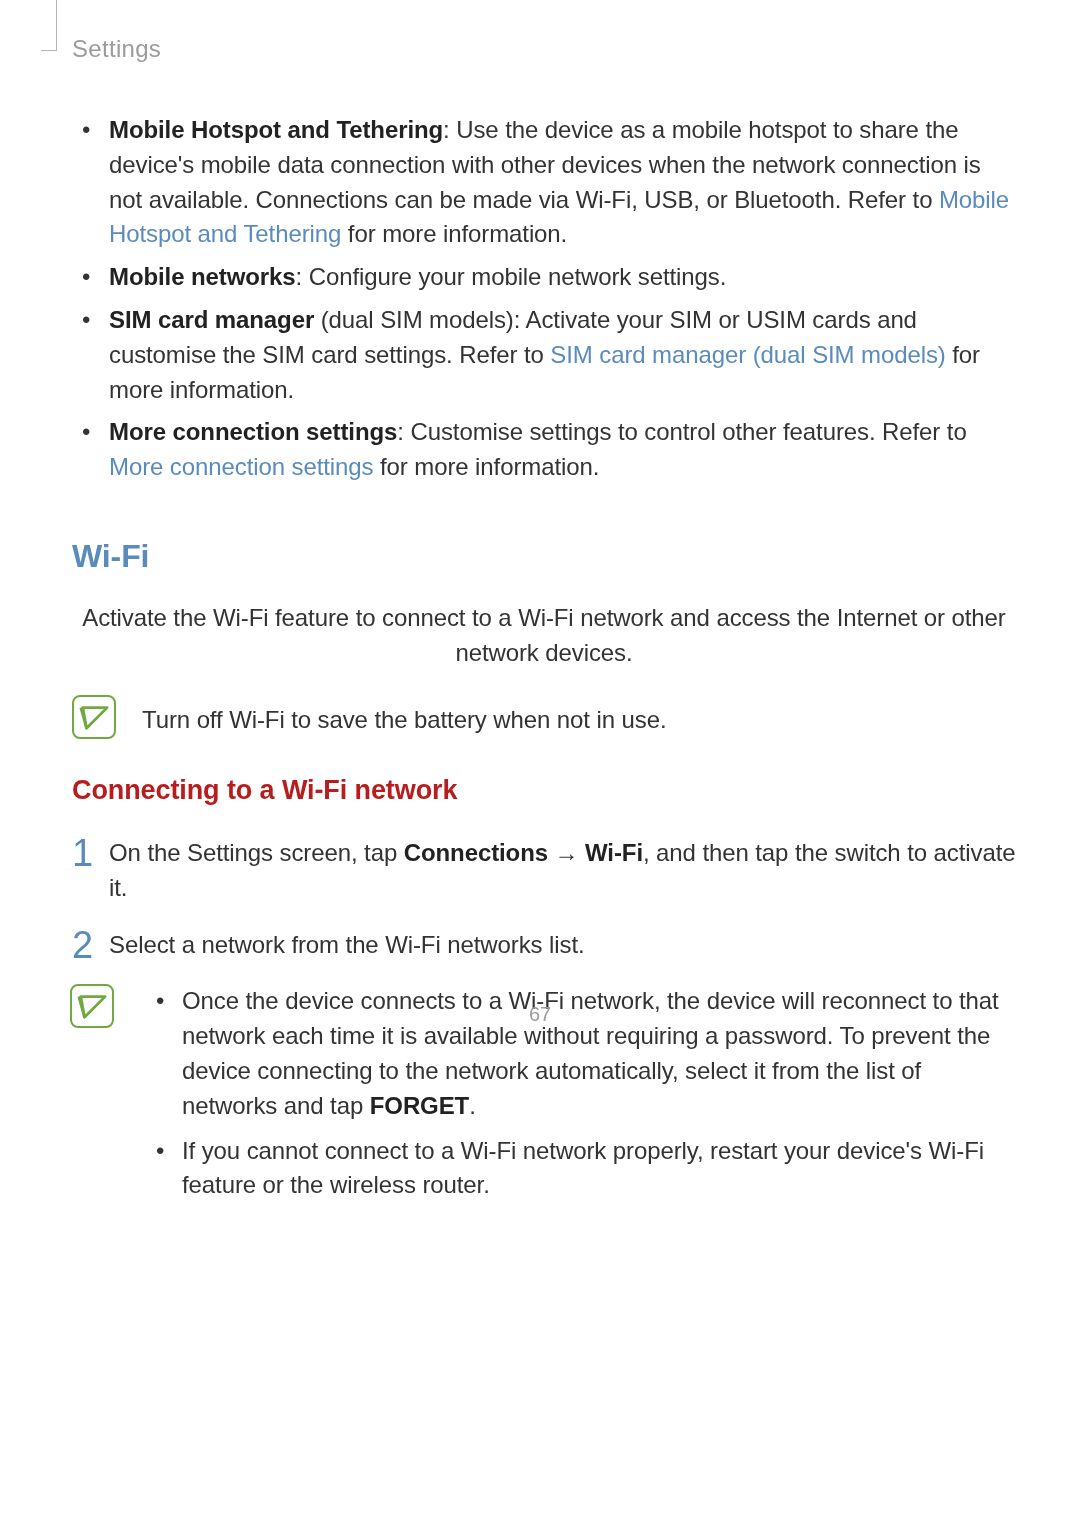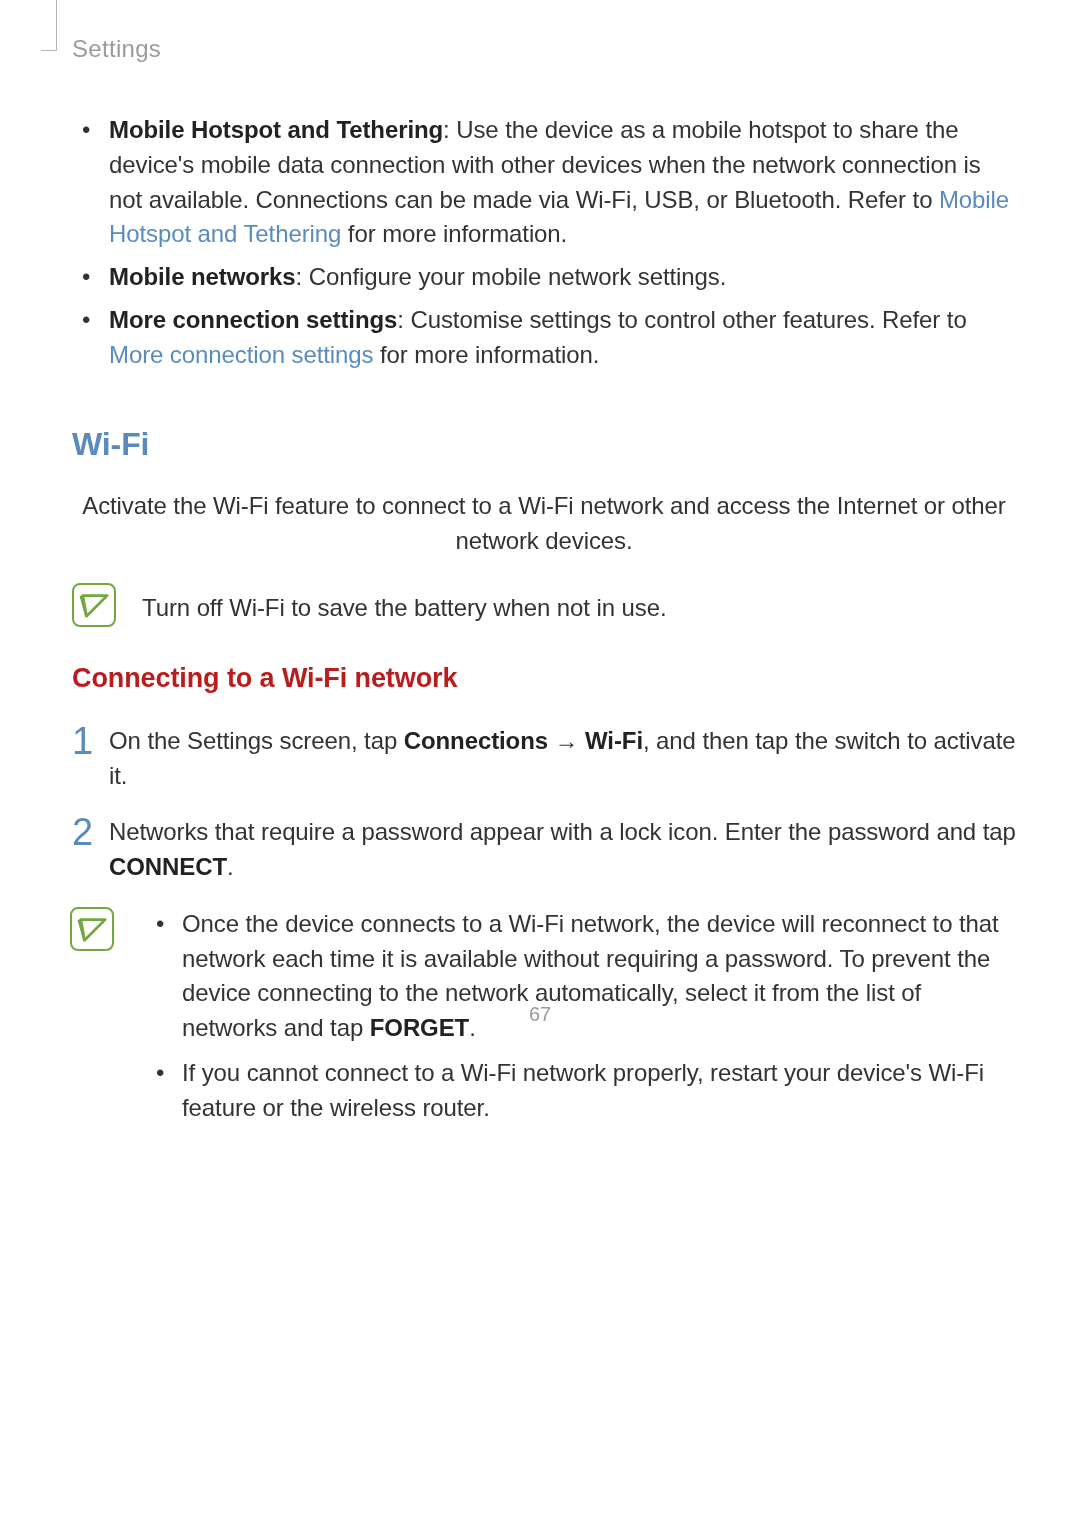--- a/index.html
+++ b/index.html
@@ -174,20 +174,23 @@
   <div class="content">
 
     <ul class="bullet">
       <li>
         <span class="bold">Mobile Hotspot and Tethering</span><span>: Use the device as a mobile hotspot to share the device's mobile data connection with other devices when the network connection is not available. Connections can be made via Wi-Fi, USB, or Bluetooth. Refer to </span><span class="link">Mobile Hotspot and Tethering</span><span> for more information.</span>
       </li>
       <li>
         <span class="bold">Mobile networks</span><span>: Configure your mobile network settings.</span>
       </li>
       <li>
+        <span class="bold">SIM card manager</span><span> (dual SIM models): Activate your SIM or USIM cards and customise the SIM card settings. Refer to </span><span class="link">SIM card manager (dual SIM models)</span><span> for more information.</span>
+      </li>
+      <li>
         <span class="bold">More connection settings</span><span>: Customise settings to control other features. Refer to </span><span class="link">More connection settings</span><span> for more information.</span>
       </li>
     </ul>
 
     <div class="h2">Wi-Fi</div>
     <p class="para">Activate the Wi-Fi feature to connect to a Wi-Fi network and access the Internet or other network devices.</p>
 
     <div class="note-row">
       <div class="note-icon-wrap">
         <div class="note-icon">
@@ -200,23 +203,21 @@
       <div class="note-text single-line">Turn off Wi-Fi to save the battery when not in use.</div>
     </div>
 
     <div class="h3">Connecting to a Wi-Fi network</div>
 
     <ol class="steps">
       <li>
         <span>On the Settings screen, tap </span><span class="bold">Connections</span><span> → </span><span class="bold">Wi-Fi</span><span>, and then tap the switch to activate it.</span>
       </li>
       <li>
-        <div class="step-sub">
-          <span>Networks that require a password appear with a lock icon. Enter the password and tap </span><span class="bold">CONNECT</span><span>.</span>
-        </div>
+        <span>Select a network from the Wi-Fi networks list.</span>
       </li>
     </ol>
 
     <div class="note-with-bullets">
       <div class="note-icon-wrap">
         <div class="note-icon">
           <svg viewBox="0 0 32 32">
               <path d="M4 6 L30 6 L8 28 Z" fill="none" stroke="#71a841" stroke-width="3" stroke-linejoin="round"></path>
               <line x1="2" y1="6" x2="8" y2="28" stroke="#71a841" stroke-width="3"></line>
             </svg>

